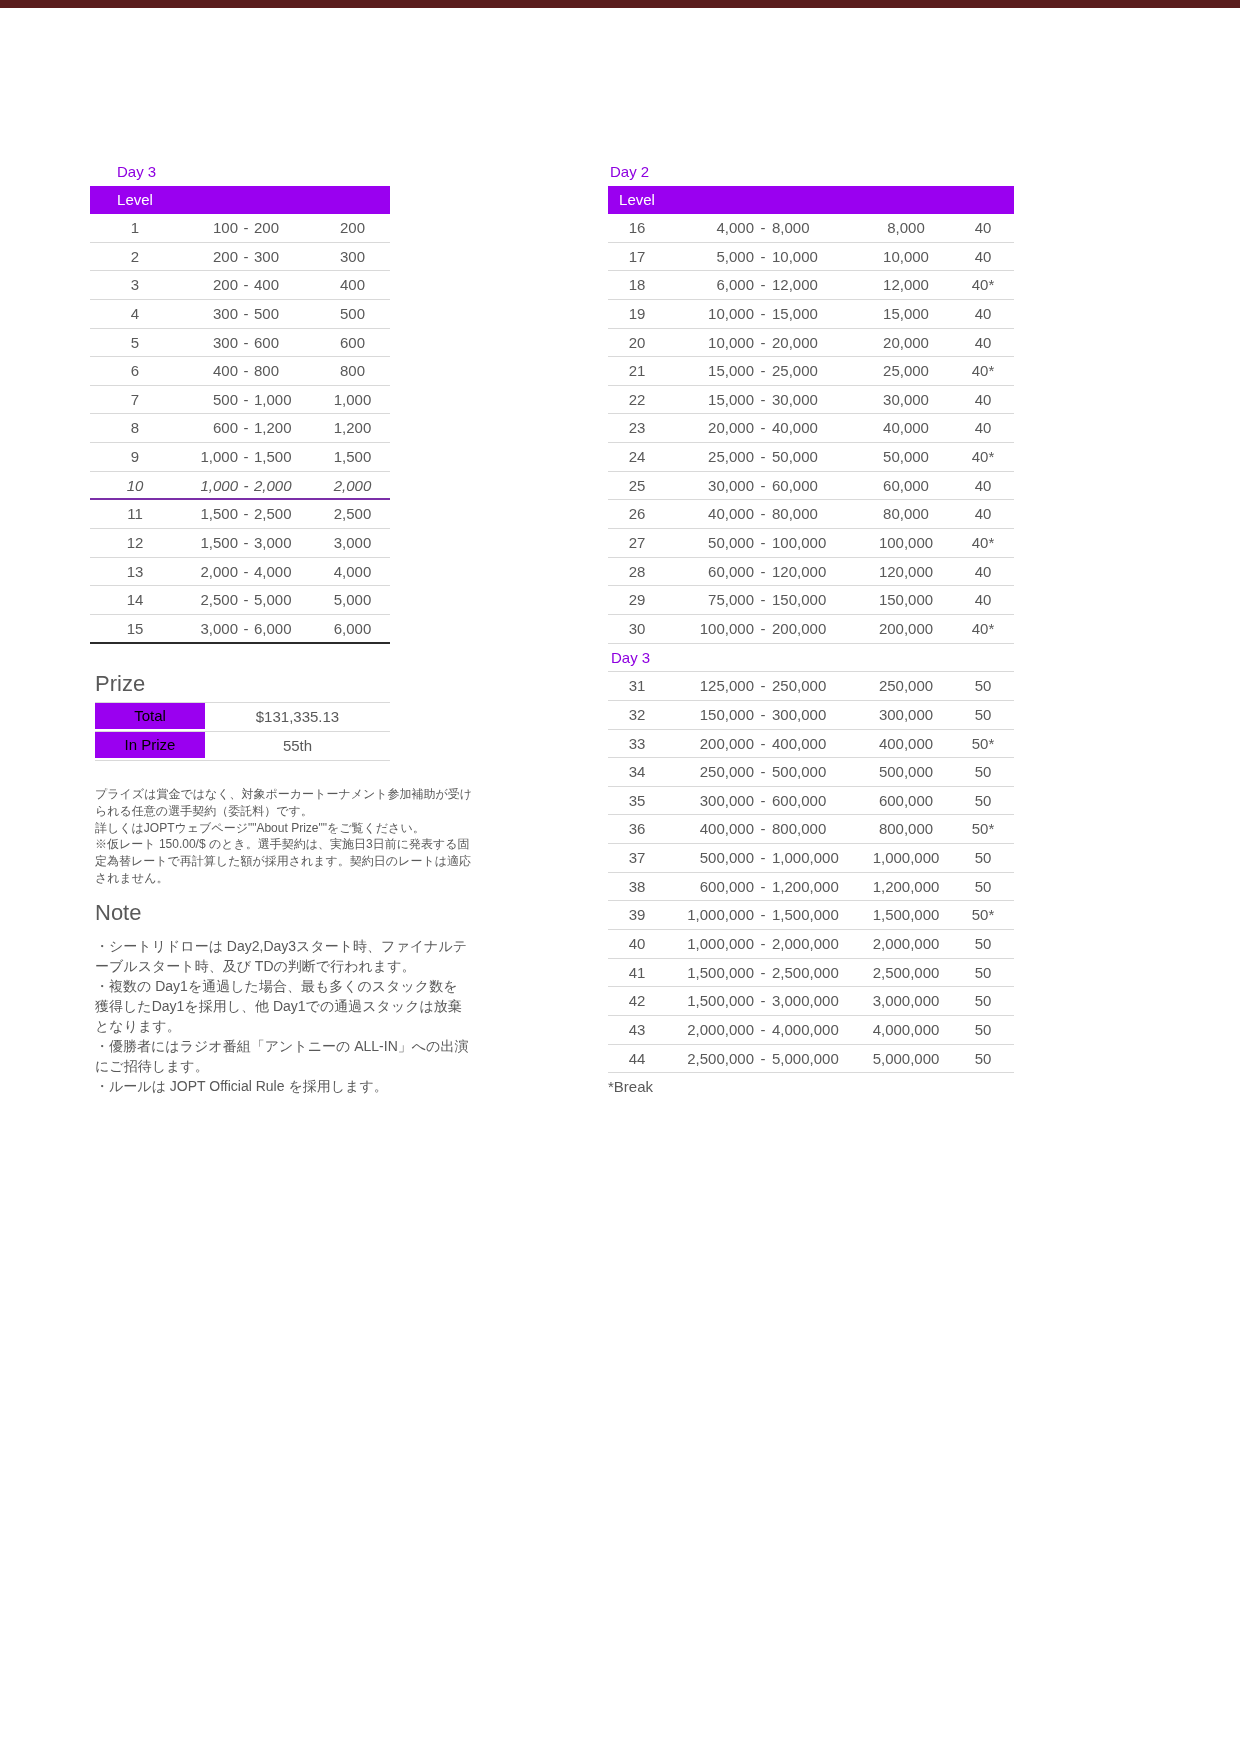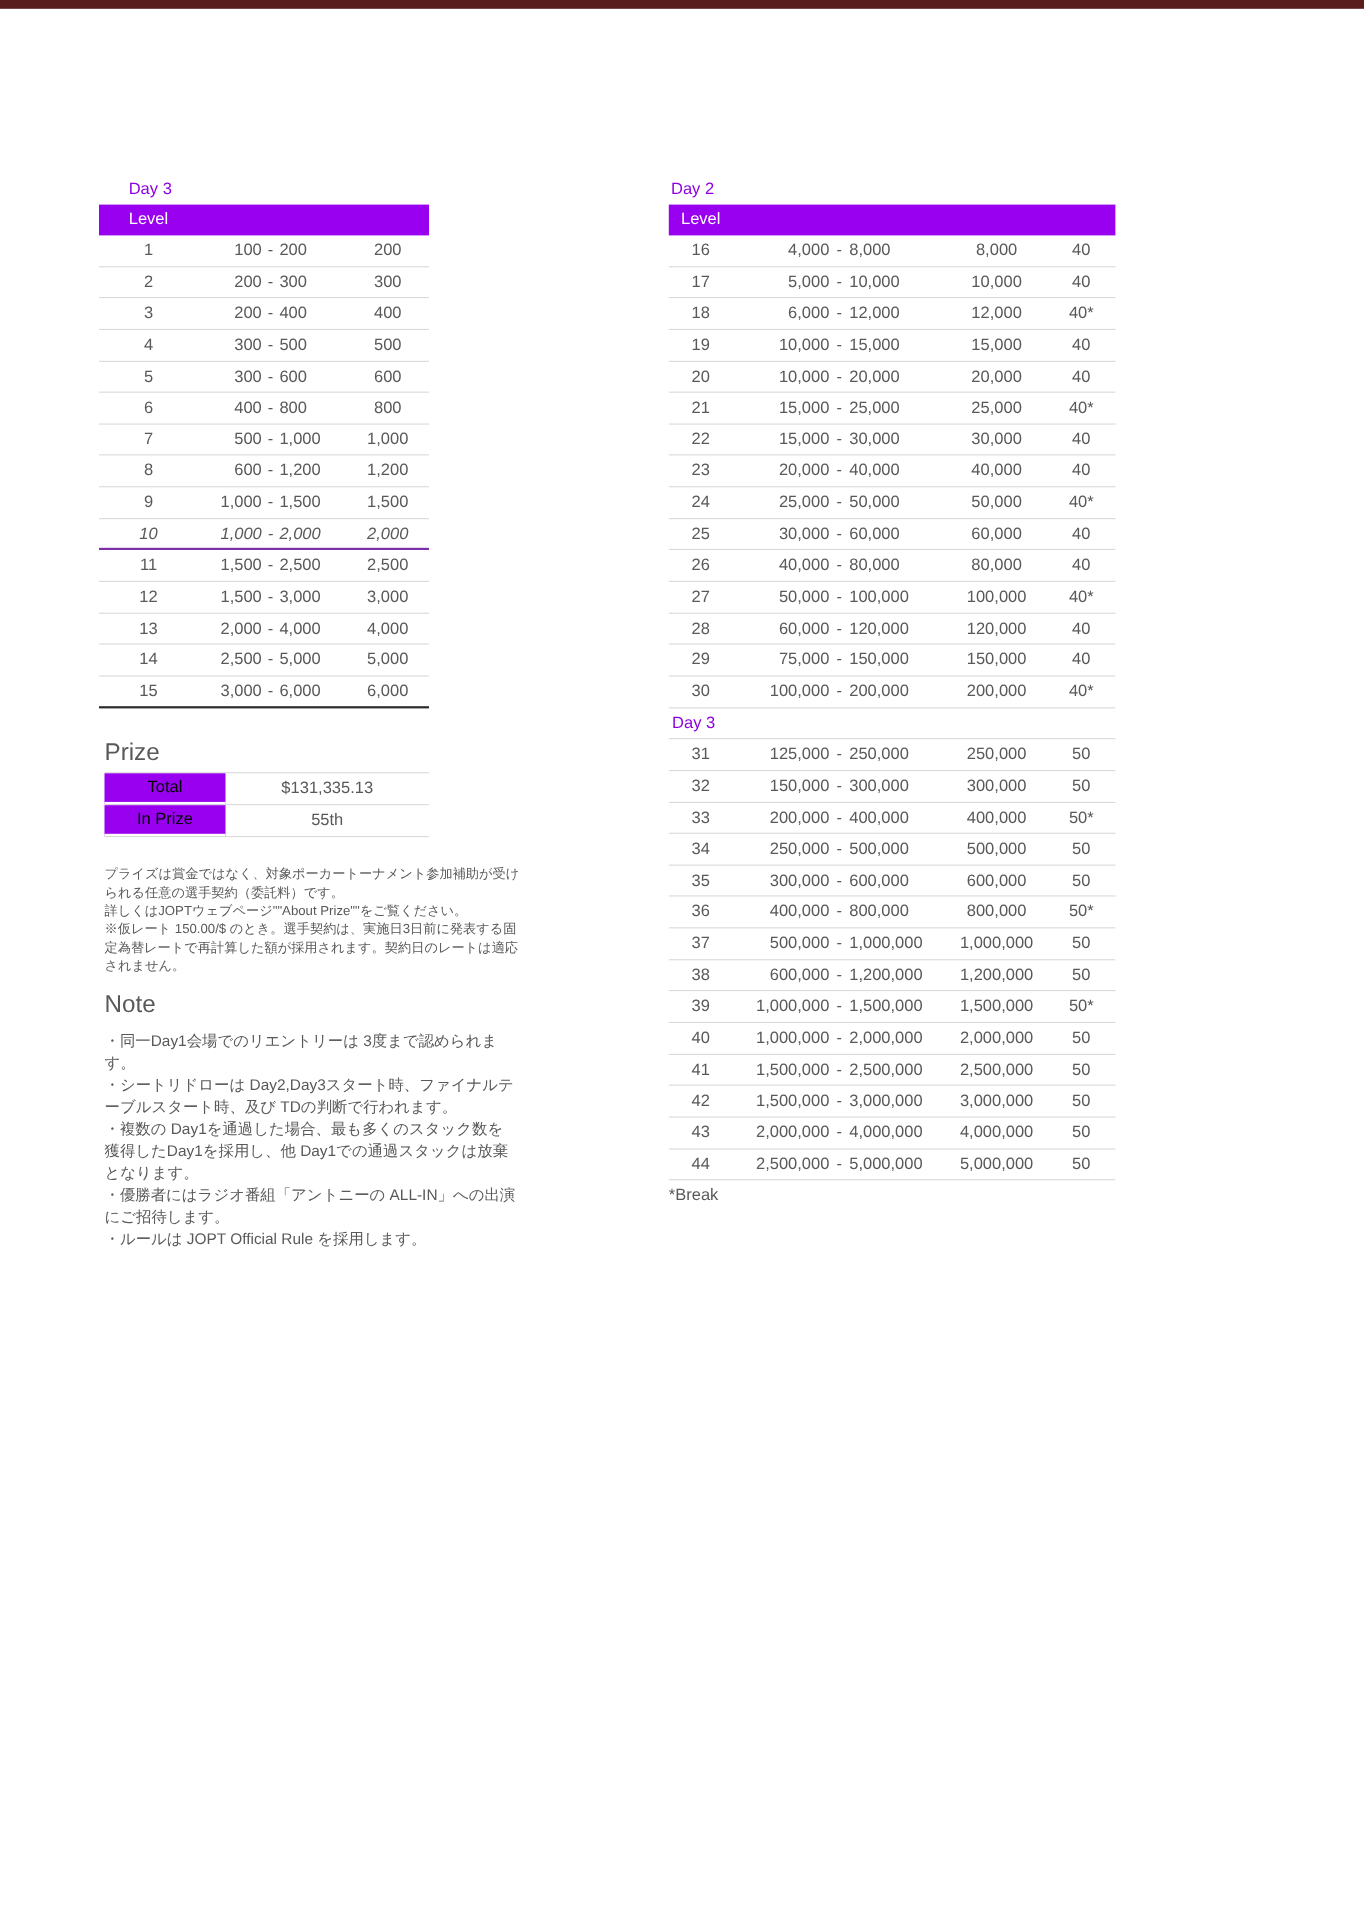--- a/index.html
+++ b/index.html
@@ -237,21 +237,20 @@
 
 <div class="prize-notes" style="left:95px;top:786px;">
   <p>プライズは賞金ではなく、対象ポーカートーナメント参加補助が受けられる任意の選手契約（委託料）です。</p>
   <p>詳しくはJOPTウェブページ""About Prize""をご覧ください。</p>
   <p>※仮レート 150.00/$ のとき。選手契約は、実施日3日前に発表する固定為替レートで再計算した額が採用されます。契約日のレートは適応されません。</p>
 </div>
 
 <div class="section-heading" style="left:95px;top:900px;">Note</div>
 
 <div class="note-list" style="left:95px;top:936px;" id="note-list">
-    <p>・同一Day1会場でのリエントリーは 3度まで認められます。</p>
     <p>・シートリドローは Day2,Day3スタート時、ファイナルテーブルスタート時、及び TDの判断で行われます。</p>
     <p>・複数の Day1を通過した場合、最も多くのスタック数を獲得したDay1を採用し、他 Day1での通過スタックは放棄となります。</p>
     <p>・優勝者にはラジオ番組「アントニーの ALL-IN」への出演にご招待します。</p>
     <p>・ルールは JOPT Official Rule を採用します。</p>
   </div>
 
 <div class="day-label" style="left:610px;top:163px;">Day 2</div>
 
 <div class="btable d2" style="left:608px;top:186px;width:406px;">
   <div class="thead">

